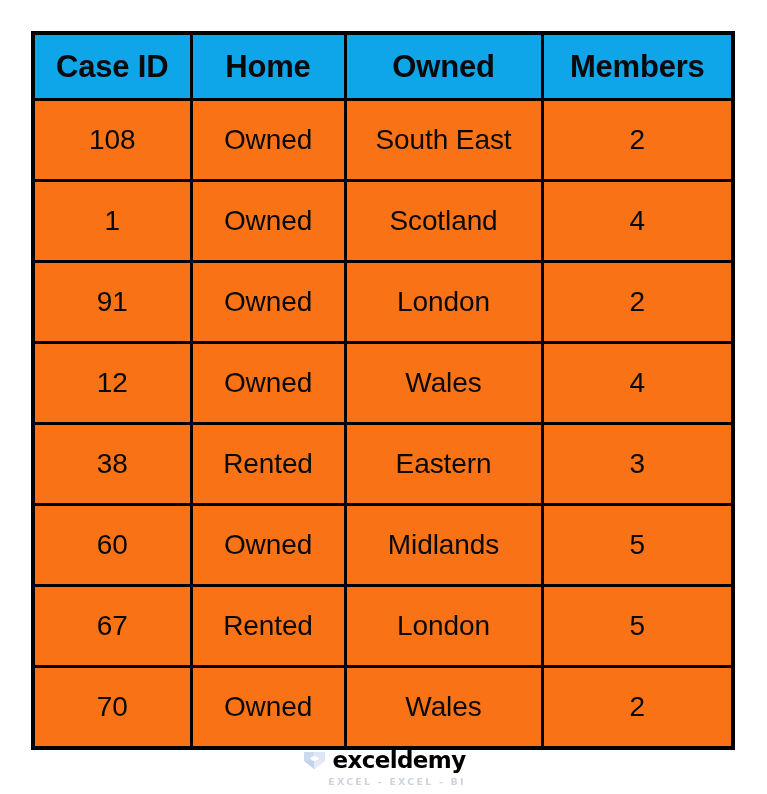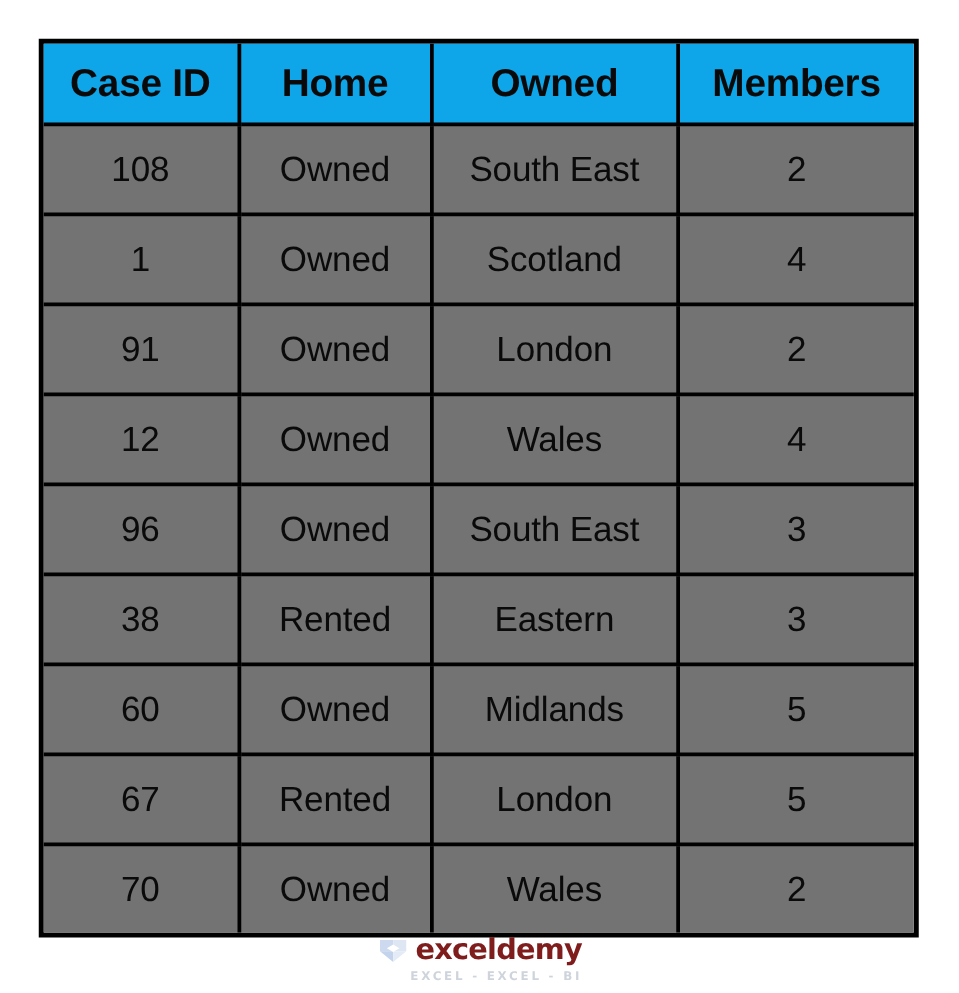--- a/index.html
+++ b/index.html
@@ -48,21 +48,21 @@
   table.data-table col.c-memb   { width: 189px; }
 
   table.data-table th,
   table.data-table td {
     border-right: 3px solid #000000;
     border-bottom: 3px solid #000000;
     text-align: center;
     vertical-align: middle;
     padding: 0;
     color: #0a0a0a;
-    background: #737373;
+    background: #f97316;
     line-height: 1;
   }
 
   table.data-table th:last-child,
   table.data-table td:last-child {
     border-right: none;
   }
 
   table.data-table tr:last-child td {
     border-bottom: none;
@@ -108,21 +108,21 @@
     width: 25px;
     height: 25px;
     position: relative;
     flex: 0 0 auto;
   }
   .wm-mark svg { display: block; }
   .wm-word {
     font-family: "DejaVu Sans", sans-serif;
     font-size: 23px;
     font-weight: bold;
-    color: #7f1d1d;
+    color: #000000;
     letter-spacing: -0.6px;
     line-height: 1;
   }
   .wm-tag {
     font-family: "DejaVu Sans", sans-serif;
     font-size: 9.5px;
     font-weight: bold;
     color: #cfd4dc;
     letter-spacing: 2.2px;
     line-height: 1;
@@ -168,26 +168,20 @@
           <td>91</td>
           <td>Owned</td>
           <td>London</td>
           <td>2</td>
         </tr>
         <tr>
           <td>12</td>
           <td>Owned</td>
           <td>Wales</td>
           <td>4</td>
-        </tr>
-        <tr>
-          <td>96</td>
-          <td>Owned</td>
-          <td>South East</td>
-          <td>3</td>
         </tr>
         <tr>
           <td>38</td>
           <td>Rented</td>
           <td>Eastern</td>
           <td>3</td>
         </tr>
         <tr>
           <td>60</td>
           <td>Owned</td>

